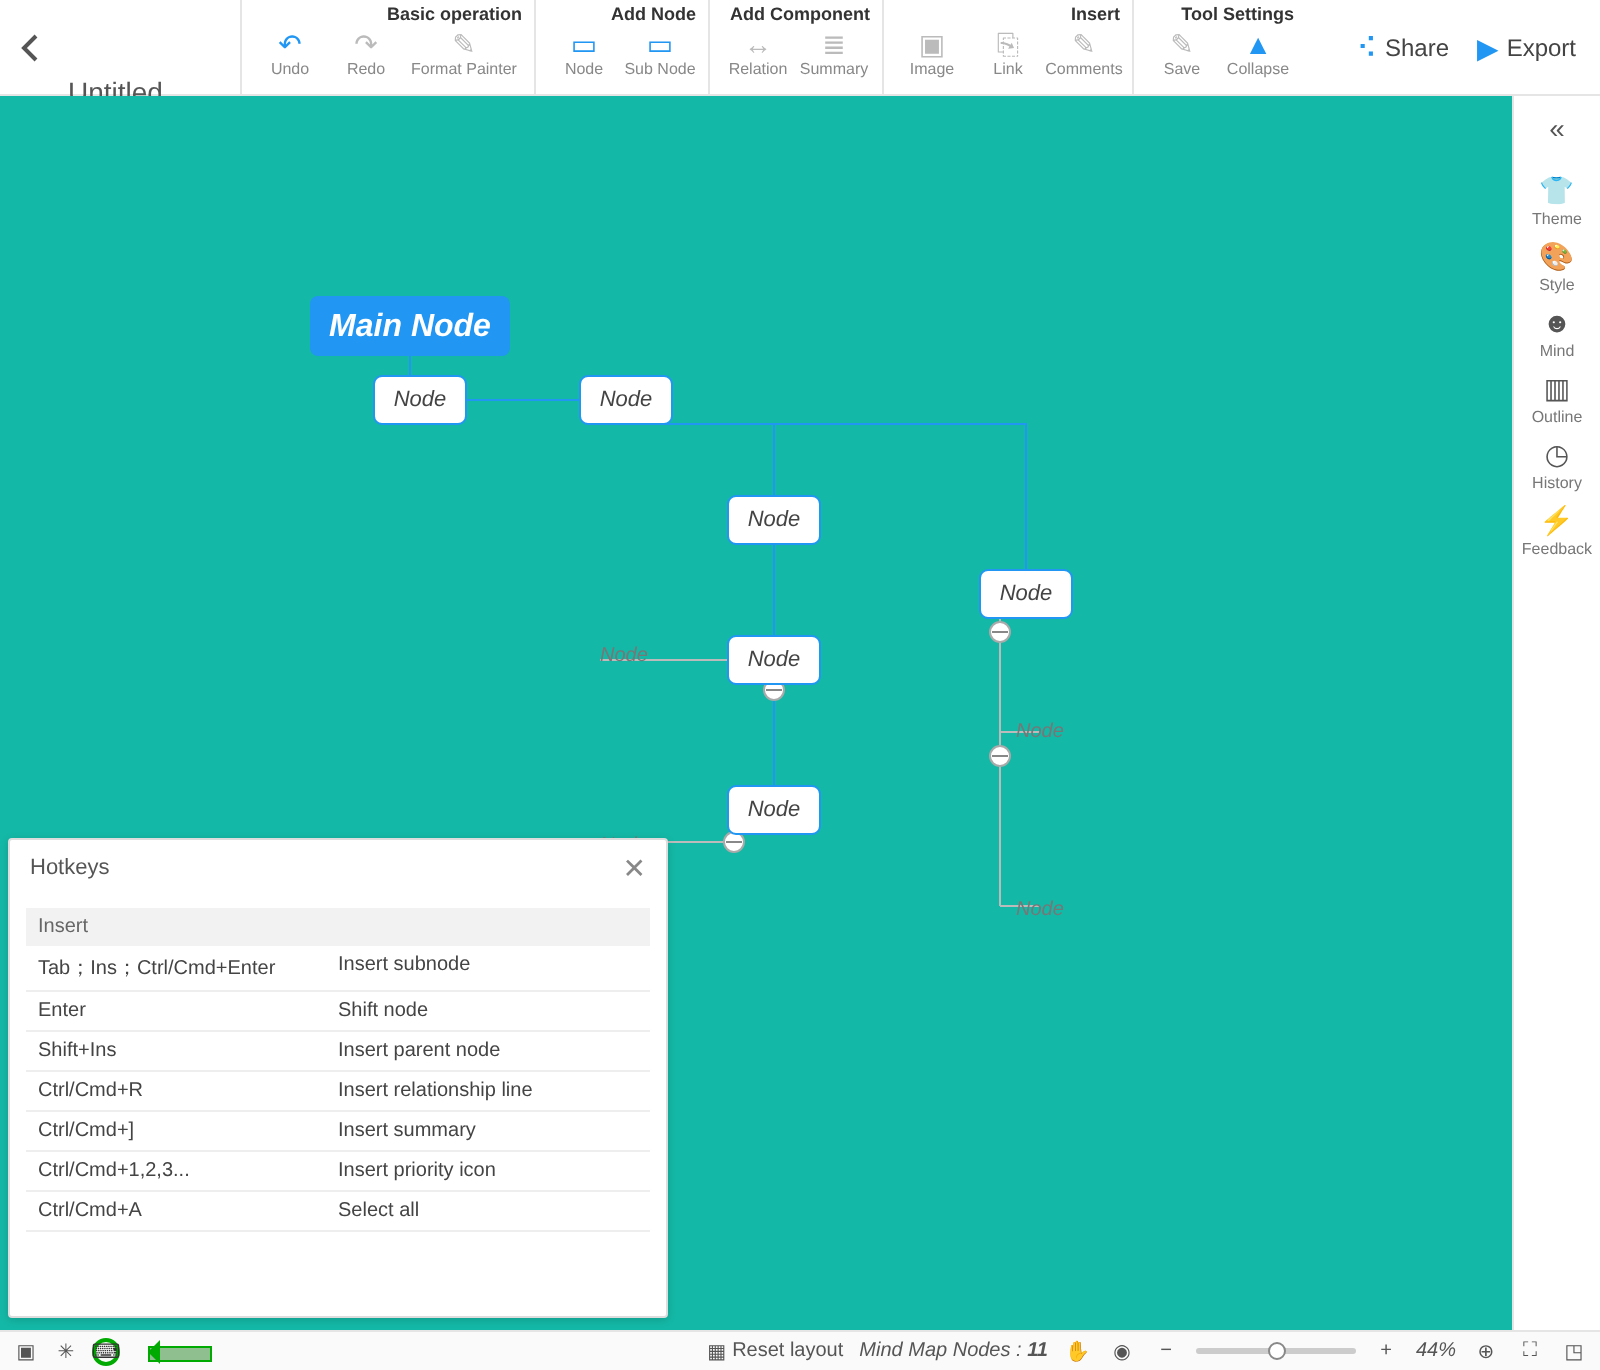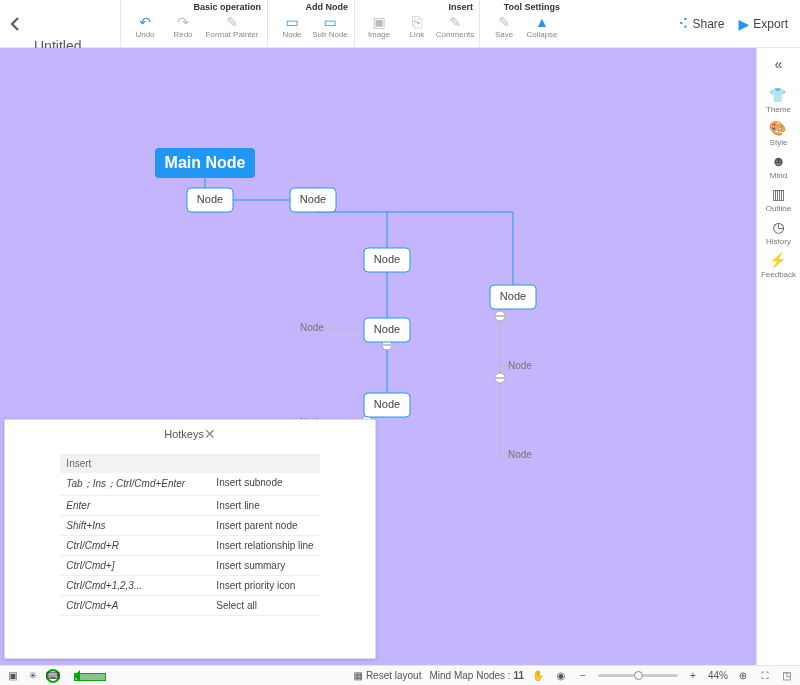--- a/index.html
+++ b/index.html
@@ -22,55 +22,55 @@
   .top-right-btn .ico { color:#2196f3; font-size:14px;}
 
   
   .sidebar { position:absolute; right:0; top:48px; bottom:20px; width:44px; border-left:1px solid #e5e5e5; background:#fff; display:flex; flex-direction:column; align-items:center; padding-top:8px; gap:6px;}
   .sidebar .collapse { font-size:14px; color:#555; margin-bottom:6px; cursor:pointer;}
   .side-item { display:flex; flex-direction:column; align-items:center; gap:2px; color:#555; cursor:pointer; width:100%; padding:3px 0;}
   .side-item .ico { font-size:14px; color:#555;}
   .side-item .cap { font-size:8px; color:#777;}
 
   
-  .canvas { position:absolute; left:0; right:44px; top:48px; bottom:20px; background:#c4b5fd; }
+  .canvas { position:absolute; left:0; right:44px; top:48px; bottom:20px; background:#14b8a6;font-style:italic; }
   .canvas svg { width:100%; height:100%; }
   .main-node { fill:#2196f3; }
   .main-node-text { fill:#fff; font-size:16px; font-weight:bold; text-anchor:middle; dominant-baseline:middle;}
   .bnode { fill:#fff; stroke:#2196f3; stroke-width:1; }
   .bnode-text { fill:#444; font-size:11px; text-anchor:middle; dominant-baseline:middle;}
   .cnode-text { fill:#777; font-size:10px; text-anchor:start; dominant-baseline:middle;}
   .link { stroke:#2196f3; stroke-width:1; fill:none; }
   .sublink { stroke:#bbb; stroke-width:1; fill:none; }
   .toggle { fill:#fff; stroke:#aaa; stroke-width:1; }
   .toggle-m { stroke:#888; stroke-width:1; }
 
   
-  .hotkeys { position:absolute; left:4px; bottom:26px; width:372px; height:240px; background:#fff; border:1px solid #ddd; border-radius:2px; box-shadow:0 1px 4px rgba(0,0,0,.15); display:flex; flex-direction:column; overflow:hidden;align-items:center;}
+  .hotkeys { position:absolute; left:4px; bottom:26px; width:330px; height:240px; background:#fff; border:1px solid #ddd; border-radius:2px; box-shadow:0 1px 4px rgba(0,0,0,.15); display:flex; flex-direction:column; overflow:hidden;}
   .hotkeys-head { display:flex; align-items:center; justify-content:space-between; padding:6px 10px; font-size:11px; color:#555;}
   .hotkeys-close { cursor:pointer; color:#888; font-size:14px;}
   .hotkeys-body { flex:1; overflow-y:auto; padding:0 8px 6px 8px; }
   .hk-sec { font-size:10px; color:#666; background:#f2f2f2; padding:4px 6px; margin-top:6px;}
   .hk-row { display:flex; font-size:10px; color:#444; border-bottom:1px solid #eee; padding:4px 6px;}
-  .hk-row .k { width:150px;font-style:italic;}
+  .hk-row .k { width:150px;}
   .hotkeys-body::-webkit-scrollbar{width:6px;} .hotkeys-body::-webkit-scrollbar-thumb{background:#ccc;border-radius:3px;}
 
   
   .statusbar { position:absolute; left:0; right:0; bottom:0; height:20px; border-top:1px solid #e5e5e5; background:#fafafa; display:flex; align-items:center; font-size:10px; color:#555; }
   .sb-left { display:flex; align-items:center; gap:6px; padding-left:6px;}
   .sb-ico { width:14px; height:14px; display:flex; align-items:center; justify-content:center; color:#555; cursor:pointer;}
   .kbico { border:2px solid #0a0; border-radius:50%; padding:0 2px; color:#333;}
   .arrow-callout { width:40px; height:10px; position:relative; margin-left:2px;}
   .arrow-callout::before{content:"";position:absolute;left:6px;top:2px;width:30px;height:6px;background:#8fbf8f;border:1px solid #0a0;}
   .arrow-callout::after{content:"";position:absolute;left:0;top:-1px;border:6px solid transparent;border-right-color:#0a0;}
   .sb-right { margin-left:auto; display:flex; align-items:center; gap:8px; padding-right:6px;}
   .sb-btn { display:flex; align-items:center; gap:3px; cursor:pointer;}
   .zoom-track { width:80px; height:3px; background:#ccc; position:relative; border-radius:2px;}
   .zoom-thumb { position:absolute; top:-3px; width:9px; height:9px; border-radius:50%; background:#fff; border:1px solid #888;}
-  .mini{font-size:10px;}
+  .mini{font-size:10px;font-style:italic;}
 </style>
 </head>
 <body>
 
 <div class="topbar">
   <div class="back-btn">
     <svg width="10" height="14" viewBox="0 0 10 14">
         <path d="M8 1 L2 7 L8 13" stroke="#555" stroke-width="2" fill="none"></path>
       </svg>
   </div>
@@ -96,20 +96,33 @@
       <div class="tool-group">
         <div class="tool-group-label">Add Node</div>
         <div class="tool-row">
           <div class="tool-btn">
             <div class="tool-ico">▭</div>
             <div class="tool-cap">Node</div>
           </div>
           <div class="tool-btn">
             <div class="tool-ico">▭</div>
             <div class="tool-cap">Sub Node</div>
+          </div>
+        </div>
+      </div>
+      <div class="tool-group">
+        <div class="tool-group-label">Add Component</div>
+        <div class="tool-row">
+          <div class="tool-btn">
+            <div class="tool-ico grey">↔</div>
+            <div class="tool-cap">Relation</div>
+          </div>
+          <div class="tool-btn">
+            <div class="tool-ico grey">≣</div>
+            <div class="tool-cap">Summary</div>
           </div>
         </div>
       </div>
       <div class="tool-group">
         <div class="tool-group-label">Insert</div>
         <div class="tool-row">
           <div class="tool-btn">
             <div class="tool-ico grey">▣</div>
             <div class="tool-cap">Image</div>
           </div>
@@ -254,21 +267,21 @@
     <span class="hotkeys-close">✕</span>
   </div>
   <div class="hotkeys-body" id="hotkeys-body">
       <div class="hk-sec">Insert</div>
       <div class="hk-row">
         <div class="k">Tab；Ins；Ctrl/Cmd+Enter</div>
         <div>Insert subnode</div>
       </div>
       <div class="hk-row">
         <div class="k">Enter</div>
-        <div>Insert line</div>
+        <div>Shift node</div>
       </div>
       <div class="hk-row">
         <div class="k">Shift+Ins</div>
         <div>Insert parent node</div>
       </div>
       <div class="hk-row">
         <div class="k">Ctrl/Cmd+R</div>
         <div>Insert relationship line</div>
       </div>
       <div class="hk-row">

